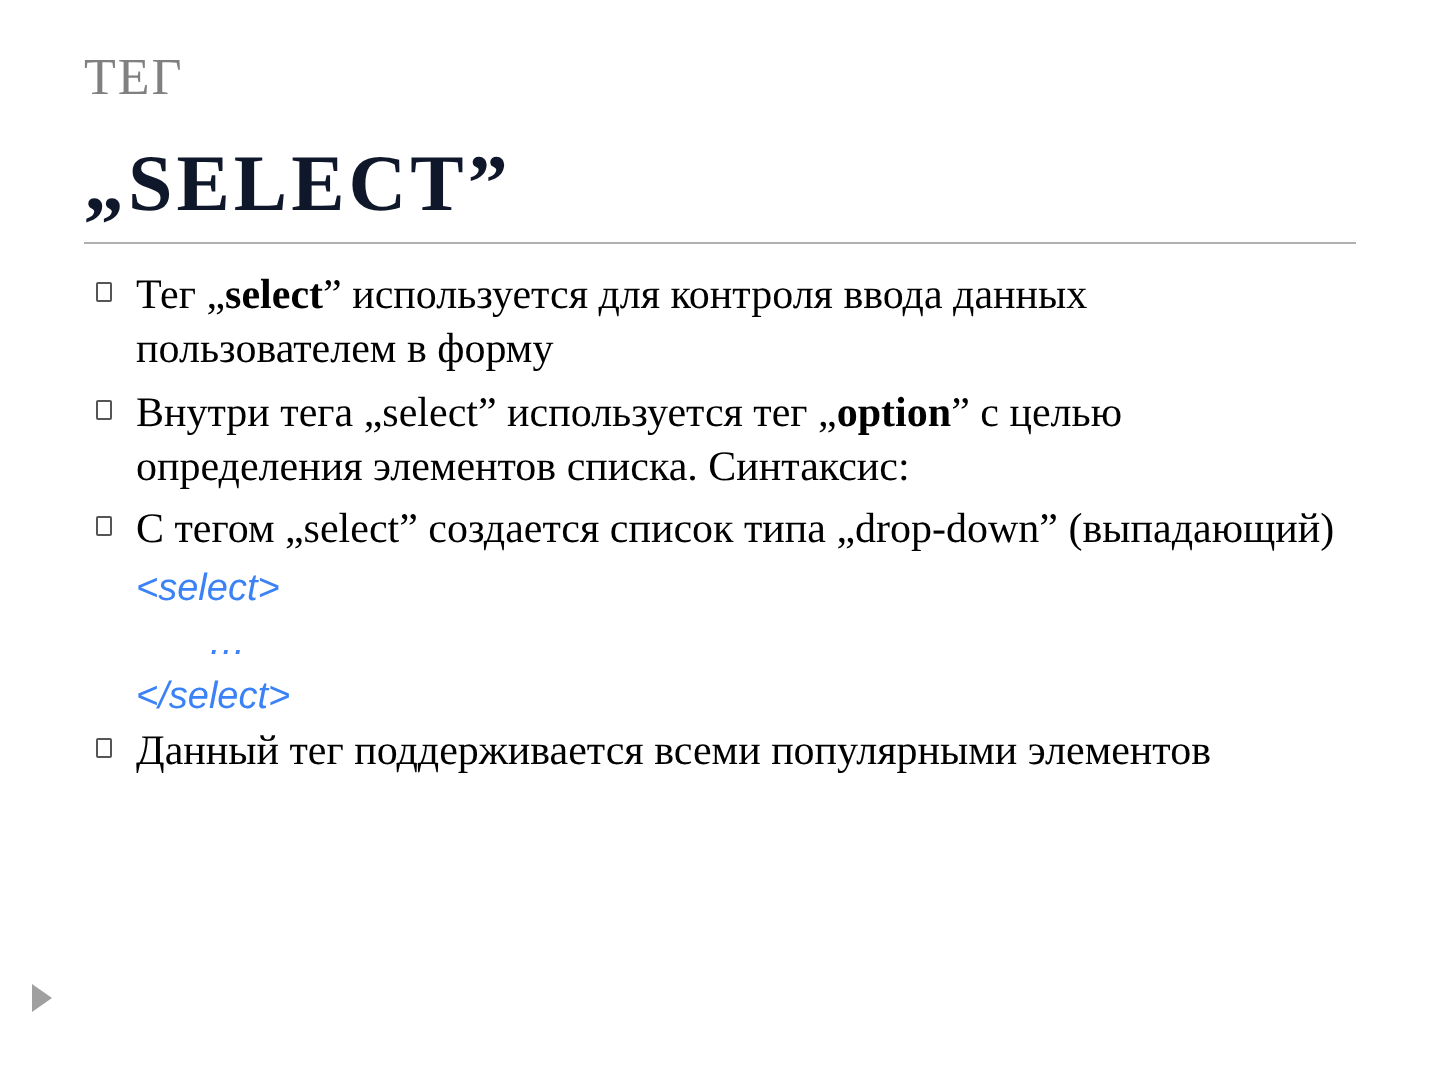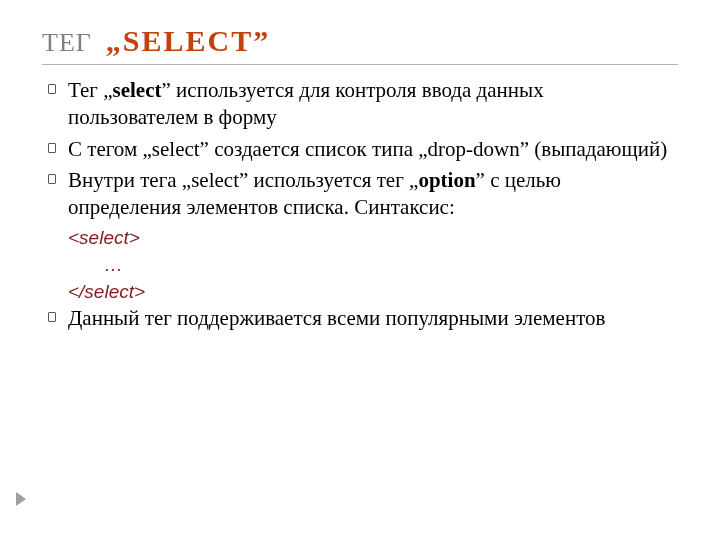--- a/index.html
+++ b/index.html
@@ -13,33 +13,34 @@
   }
   .slide {
     box-sizing: border-box;
     padding: 24px 42px 20px 42px;
   }
   .title-row {
     display: flex;
     align-items: baseline;
     gap: 14px;
     margin-bottom: 6px;
+    flex-direction: column;
   }
   .title-pre {
     font-family: Georgia, "Times New Roman", serif;
     font-size: 26px;
     color: #808080;
     letter-spacing: 1px;
   }
   .title-main {
     font-family: Georgia, "Times New Roman", serif;
-    font-size: 30px;
+    font-size: 40px;
     font-weight: bold;
     letter-spacing: 2px;
-    color: #c2410c;
+    color: #0f172a;
   }
   .rule {
     border: none;
     border-top: 1px solid #b0b0b0;
     margin: 0 0 12px 0;
   }
   ul.body {
     list-style: none;
     margin: 0;
     padding: 0;
@@ -58,21 +59,21 @@
     left: 6px;
     top: 7px;
     width: 8px;
     height: 10px;
     border: 1.5px solid #555;
     border-radius: 1px;
     box-sizing: border-box;
   }
   .code-line {
     font-style: italic;
-    color: #7f1d1d;
+    color: #3b82f6;
     font-size: 19px;
     line-height: 1.4;
     padding-left: 26px;
   }
   .code-line.indent {
     padding-left: 62px;
   }
   .accent {
     position: fixed;
     left: 16px;
@@ -91,22 +92,22 @@
 <div class="slide">
 
   <div class="title-row">
     <span class="title-pre">ТЕГ</span>
     <span class="title-main">„SELECT”</span>
   </div>
   <hr class="rule">
 
   <ul class="body">
     <li class="bulleted">Тег „<b>select</b>” используется для контроля ввода данных пользователем в форму</li>
+    <li class="bulleted">Внутри тега „select” используется тег „<b>option</b>” с целью определения элементов списка. Синтаксис:</li>
     <li class="bulleted">С тегом „select” создается список типа  „drop-down” (выпадающий)</li>
-    <li class="bulleted">Внутри тега „select” используется тег „<b>option</b>” с целью определения элементов списка. Синтаксис:</li>
   </ul>
 
   <div class="code-line">&lt;select&gt;</div>
   <div class="code-line indent">…</div>
   <div class="code-line">&lt;/select&gt;</div>
 
   <ul class="body">
     <li class="bulleted">Данный тег поддерживается всеми популярными элементов</li>
   </ul>
 

